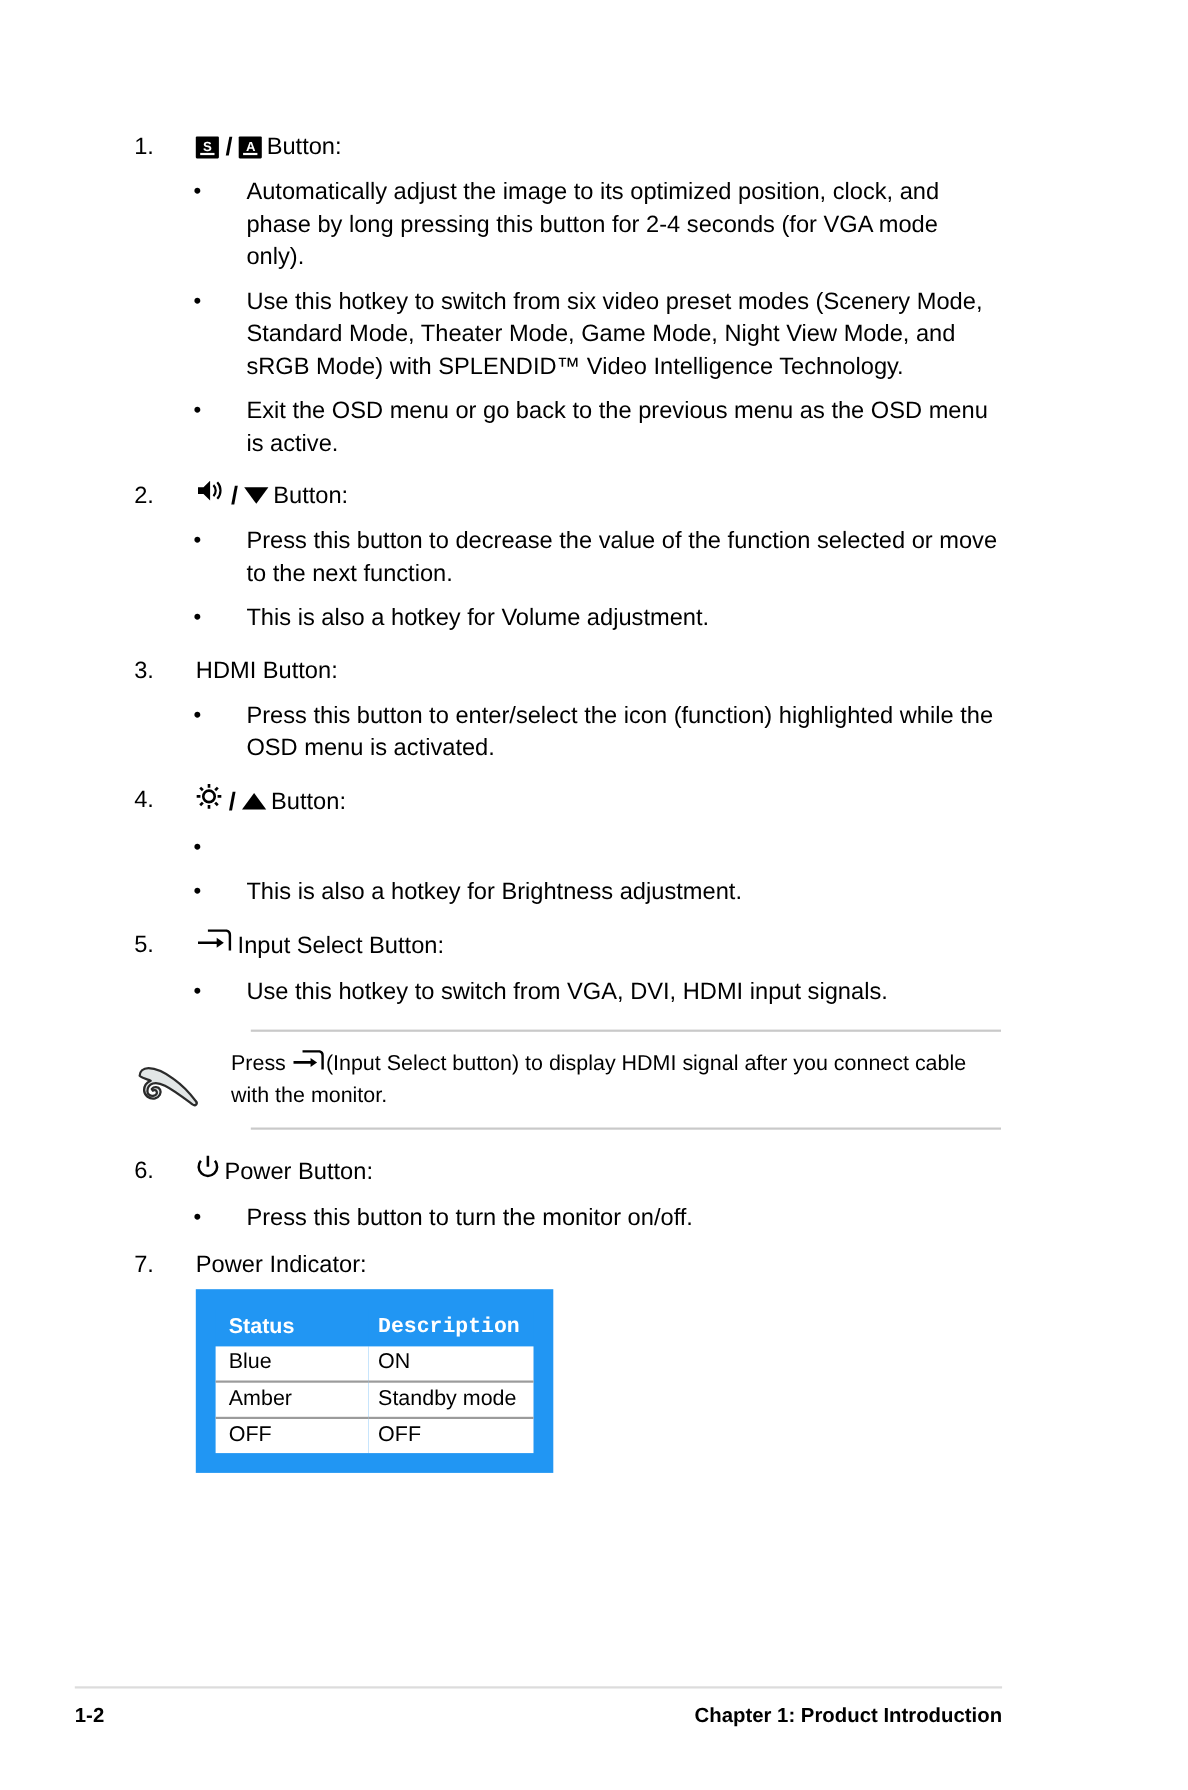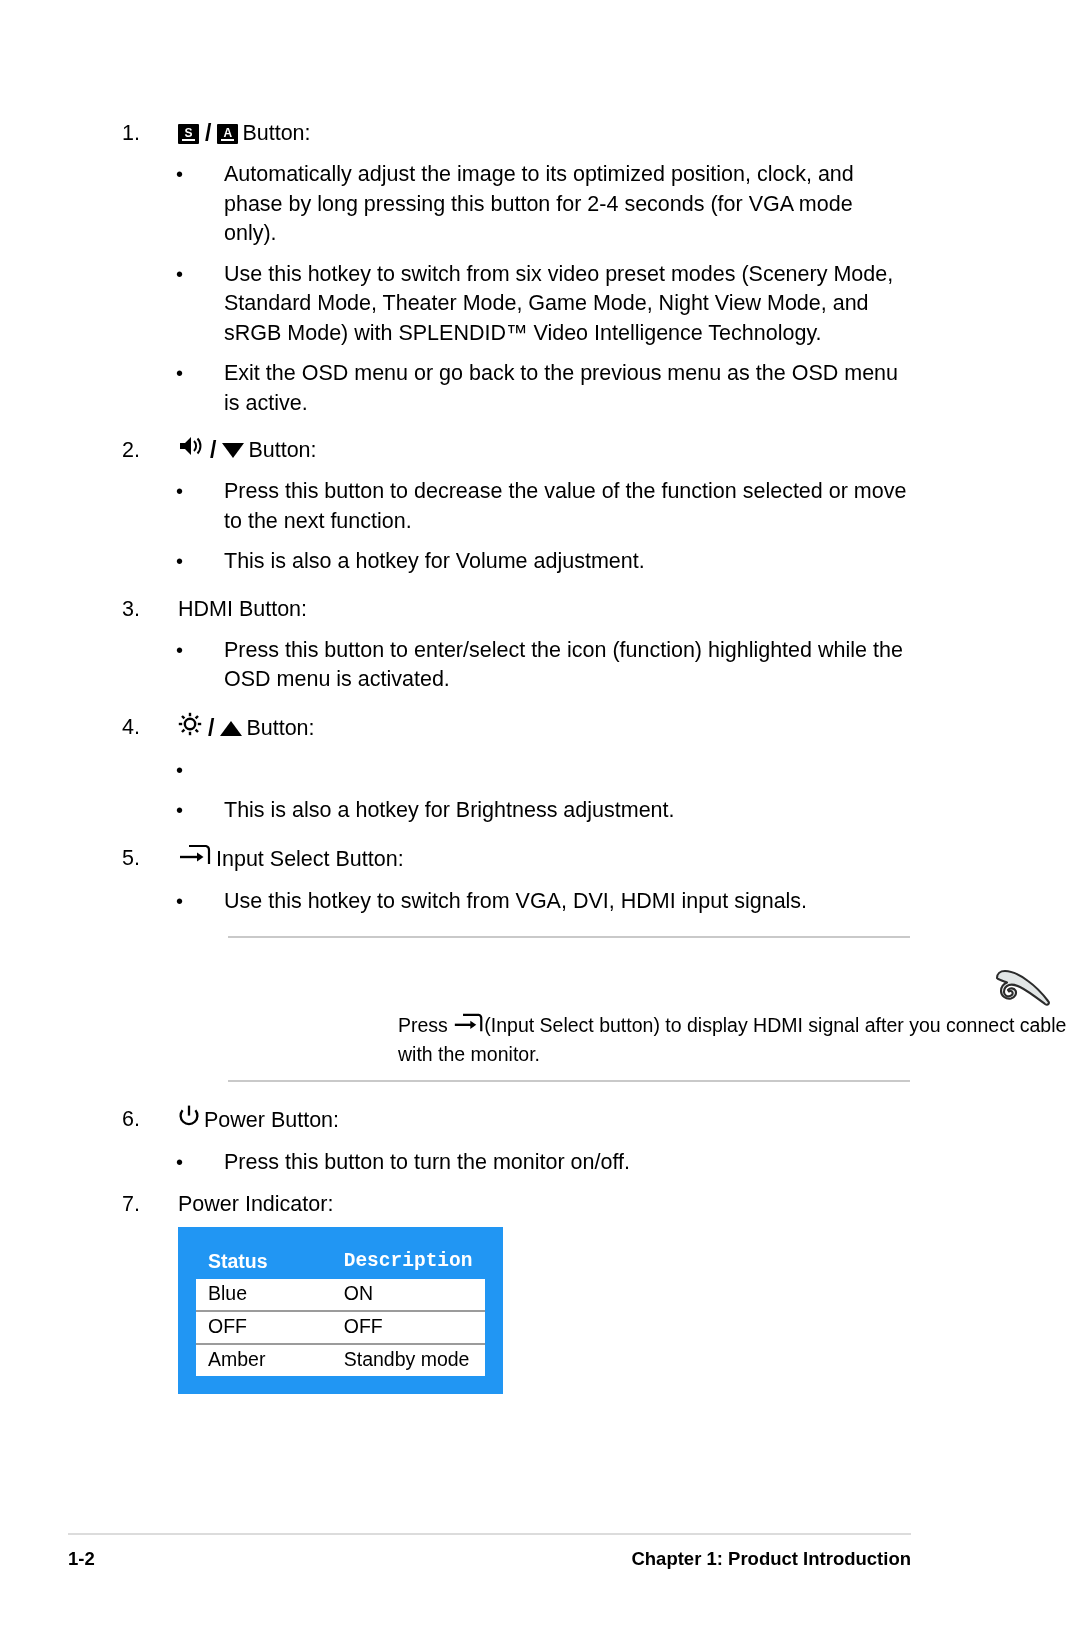--- a/index.html
+++ b/index.html
@@ -143,23 +143,22 @@
     position: absolute;
     left: 228px;
     width: 682px;
     height: 2px;
     background: #c9c9c9;
   }
   .note-rule.top { top: 0; }
   .note-rule.bottom { bottom: 0; }
   .note-inner {
     display: flex;
-    align-items: flex-end;
+    align-items: center;
     padding: 14px 0 14px 0;
-    flex-direction: column;
   }
   .note-icon {
     width: 90px;
     min-width: 90px;
     margin-left: 120px;
     padding-top: 6px;
   }
   .note-text {
     font-size: 19.5px;
     line-height: 27px;
@@ -444,26 +443,26 @@
             <th>Status</th>
             <th class="c2">Description</th>
           </tr>
         </thead>
         <tbody>
           <tr class="first">
             <td>Blue</td>
             <td class="c2">ON</td>
           </tr>
           <tr>
+            <td>Amber</td>
+            <td class="c2">Standby mode</td>
+          </tr>
+          <tr>
             <td>OFF</td>
             <td class="c2">OFF</td>
-          </tr>
-          <tr>
-            <td>Amber</td>
-            <td class="c2">Standby mode</td>
           </tr>
         </tbody>
       </table>
     </div>
 
   </div>
 
   <div class="footer-rule"></div>
   <div class="footer">
     <div class="footer-left">1-2</div>

